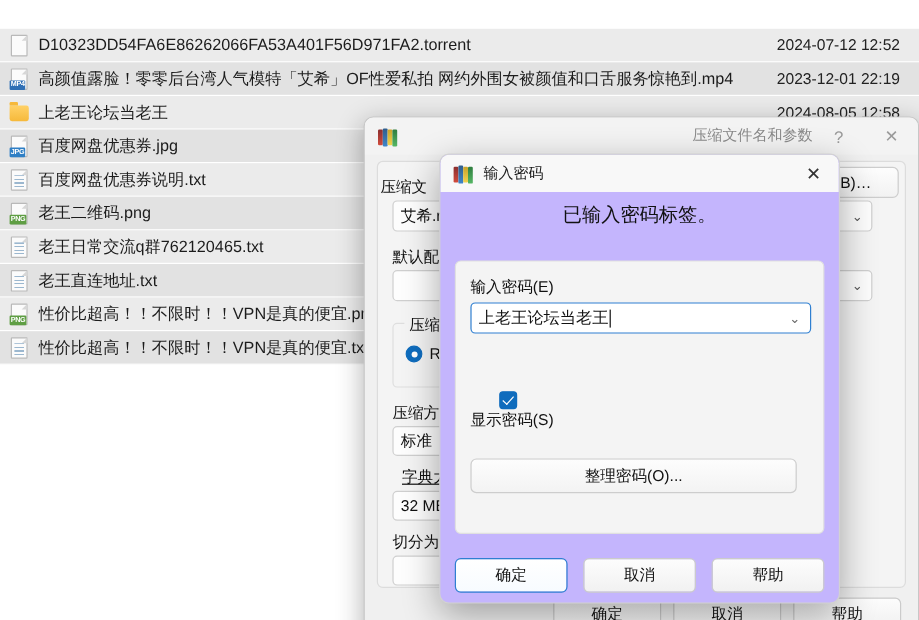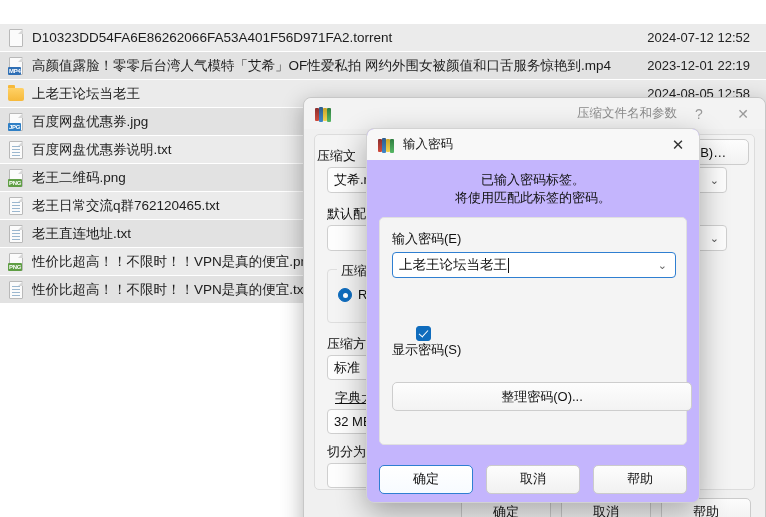--- a/index.html
+++ b/index.html
@@ -232,21 +232,21 @@
   }
   .pw-title { font-size: 12.5px; color: #1a1a1a; flex: 1 1 auto; }
   .pw-close {
     width: 42px; height: 31px; display:flex;
     align-items:center; justify-content:center;
     color:#333; font-size: 15px; flex: 0 0 auto;
   }
   .pw-msg {
     margin-top: 11px;
     text-align: center;
-    font-size: 13px; color: #111;
+    font-size: 16px; color: #111;
     line-height: 18px;
   }
   .pw-panel {
     position: absolute;
     left: 12px; right: 12px; top: 88px; height: 228px;
     background: #f4f4f4;
     border: 1px solid #e0e0e0;
     border-radius: 5px;
     box-sizing: border-box;
   }
@@ -291,21 +291,21 @@
   }
   .cbox.checked::after {
     content:""; position:absolute; left:4px; top:1px;
     width:4px; height:8px;
     border: solid #ffffff;
     border-width: 0 1.8px 1.8px 0;
     transform: rotate(42deg);
   }
   .pw-org-btn {
     position: absolute; left: 12px; top: 164px;
-    width: 300px; height: 29px;
+    width: 272px; height: 29px;
     background: linear-gradient(#fdfdfd,#f3f3f3);
     border: 1px solid #cdcdcd;
     border-radius: 5px;
     display:flex; align-items:center; justify-content:center;
     font-size: 13px; color:#111;
     box-sizing:border-box;
   }
   .pw-footer {
     position: absolute; left: 0; right: 0; bottom: 0;
     height: 46px;
@@ -490,21 +490,20 @@
           <i></i>
           <i></i>
           <i></i>
         </span>
       <span class="pw-title">输入密码</span>
       <span class="pw-close">✕</span>
     </div>
 
     <div class="pw-msg">
       <div>已输入密码标签。</div>
-      <div>将使用匹配此标签的密码。</div>
     </div>
 
     <div class="pw-panel">
       <span class="pw-label">输入密码(E)</span>
       <div class="pw-input">
         <span>上老王论坛当老王</span>
           <span class="caret"></span>
         <span class="chev">⌄</span>
       </div>
 

